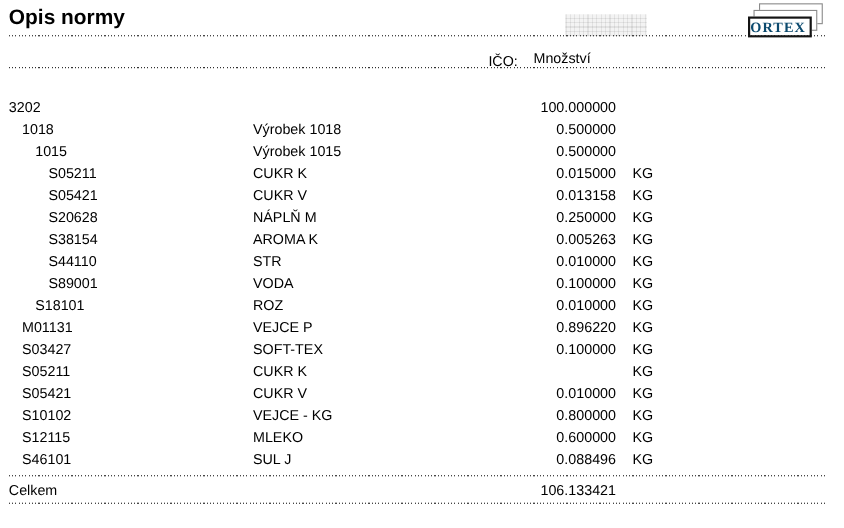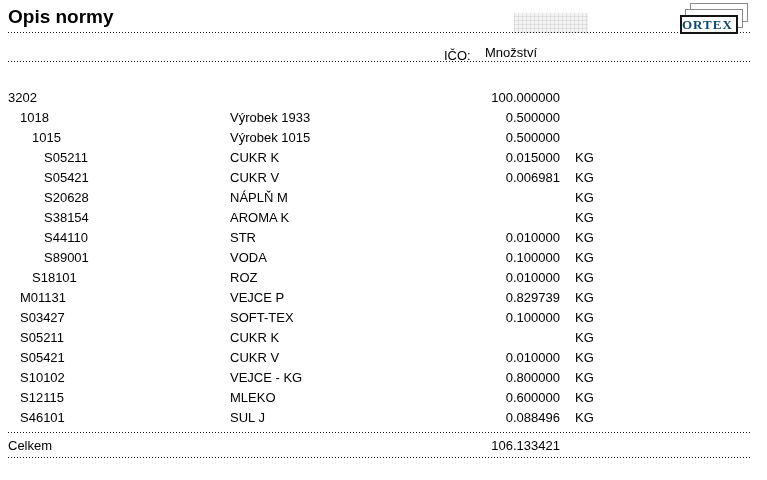--- a/index.html
+++ b/index.html
@@ -98,50 +98,52 @@
 <div class="abs dotline l2"></div>
 
 <div class="abs rows">
   <div class="row" style="--level: 0;">
       <span class="cell code">3202</span>
       <span class="cell qty">100.000000</span>
       <span class="cell unit"></span>
     </div>
     <div class="row" style="--level: 1;">
       <span class="cell code">1018</span>
-      <span class="cell name">Výrobek 1933</span>
+      <span class="cell name">Výrobek 1018</span>
       <span class="cell qty">0.500000</span>
       <span class="cell unit"></span>
     </div>
     <div class="row" style="--level: 2;">
       <span class="cell code">1015</span>
       <span class="cell name">Výrobek 1015</span>
       <span class="cell qty">0.500000</span>
       <span class="cell unit"></span>
     </div>
     <div class="row" style="--level: 3;">
       <span class="cell code">S05211</span>
       <span class="cell name">CUKR K</span>
       <span class="cell qty">0.015000</span>
       <span class="cell unit">KG</span>
     </div>
     <div class="row" style="--level: 3;">
       <span class="cell code">S05421</span>
       <span class="cell name">CUKR V</span>
-      <span class="cell qty">0.006981</span>
+      <span class="cell qty">0.013158</span>
       <span class="cell unit">KG</span>
     </div>
     <div class="row" style="--level: 3;">
       <span class="cell code">S20628</span>
       <span class="cell name">NÁPLŇ M</span>
+      <span class="cell qty">0.250000</span>
       <span class="cell unit">KG</span>
     </div>
     <div class="row" style="--level: 3;">
       <span class="cell code">S38154</span>
       <span class="cell name">AROMA K</span>
+      <span class="cell qty">0.005263</span>
       <span class="cell unit">KG</span>
     </div>
     <div class="row" style="--level: 3;">
       <span class="cell code">S44110</span>
       <span class="cell name">STR</span>
       <span class="cell qty">0.010000</span>
       <span class="cell unit">KG</span>
     </div>
     <div class="row" style="--level: 3;">
       <span class="cell code">S89001</span>
@@ -151,21 +153,21 @@
     </div>
     <div class="row" style="--level: 2;">
       <span class="cell code">S18101</span>
       <span class="cell name">ROZ</span>
       <span class="cell qty">0.010000</span>
       <span class="cell unit">KG</span>
     </div>
     <div class="row" style="--level: 1;">
       <span class="cell code">M01131</span>
       <span class="cell name">VEJCE P</span>
-      <span class="cell qty">0.829739</span>
+      <span class="cell qty">0.896220</span>
       <span class="cell unit">KG</span>
     </div>
     <div class="row" style="--level: 1;">
       <span class="cell code">S03427</span>
       <span class="cell name">SOFT-TEX</span>
       <span class="cell qty">0.100000</span>
       <span class="cell unit">KG</span>
     </div>
     <div class="row" style="--level: 1;">
       <span class="cell code">S05211</span>

